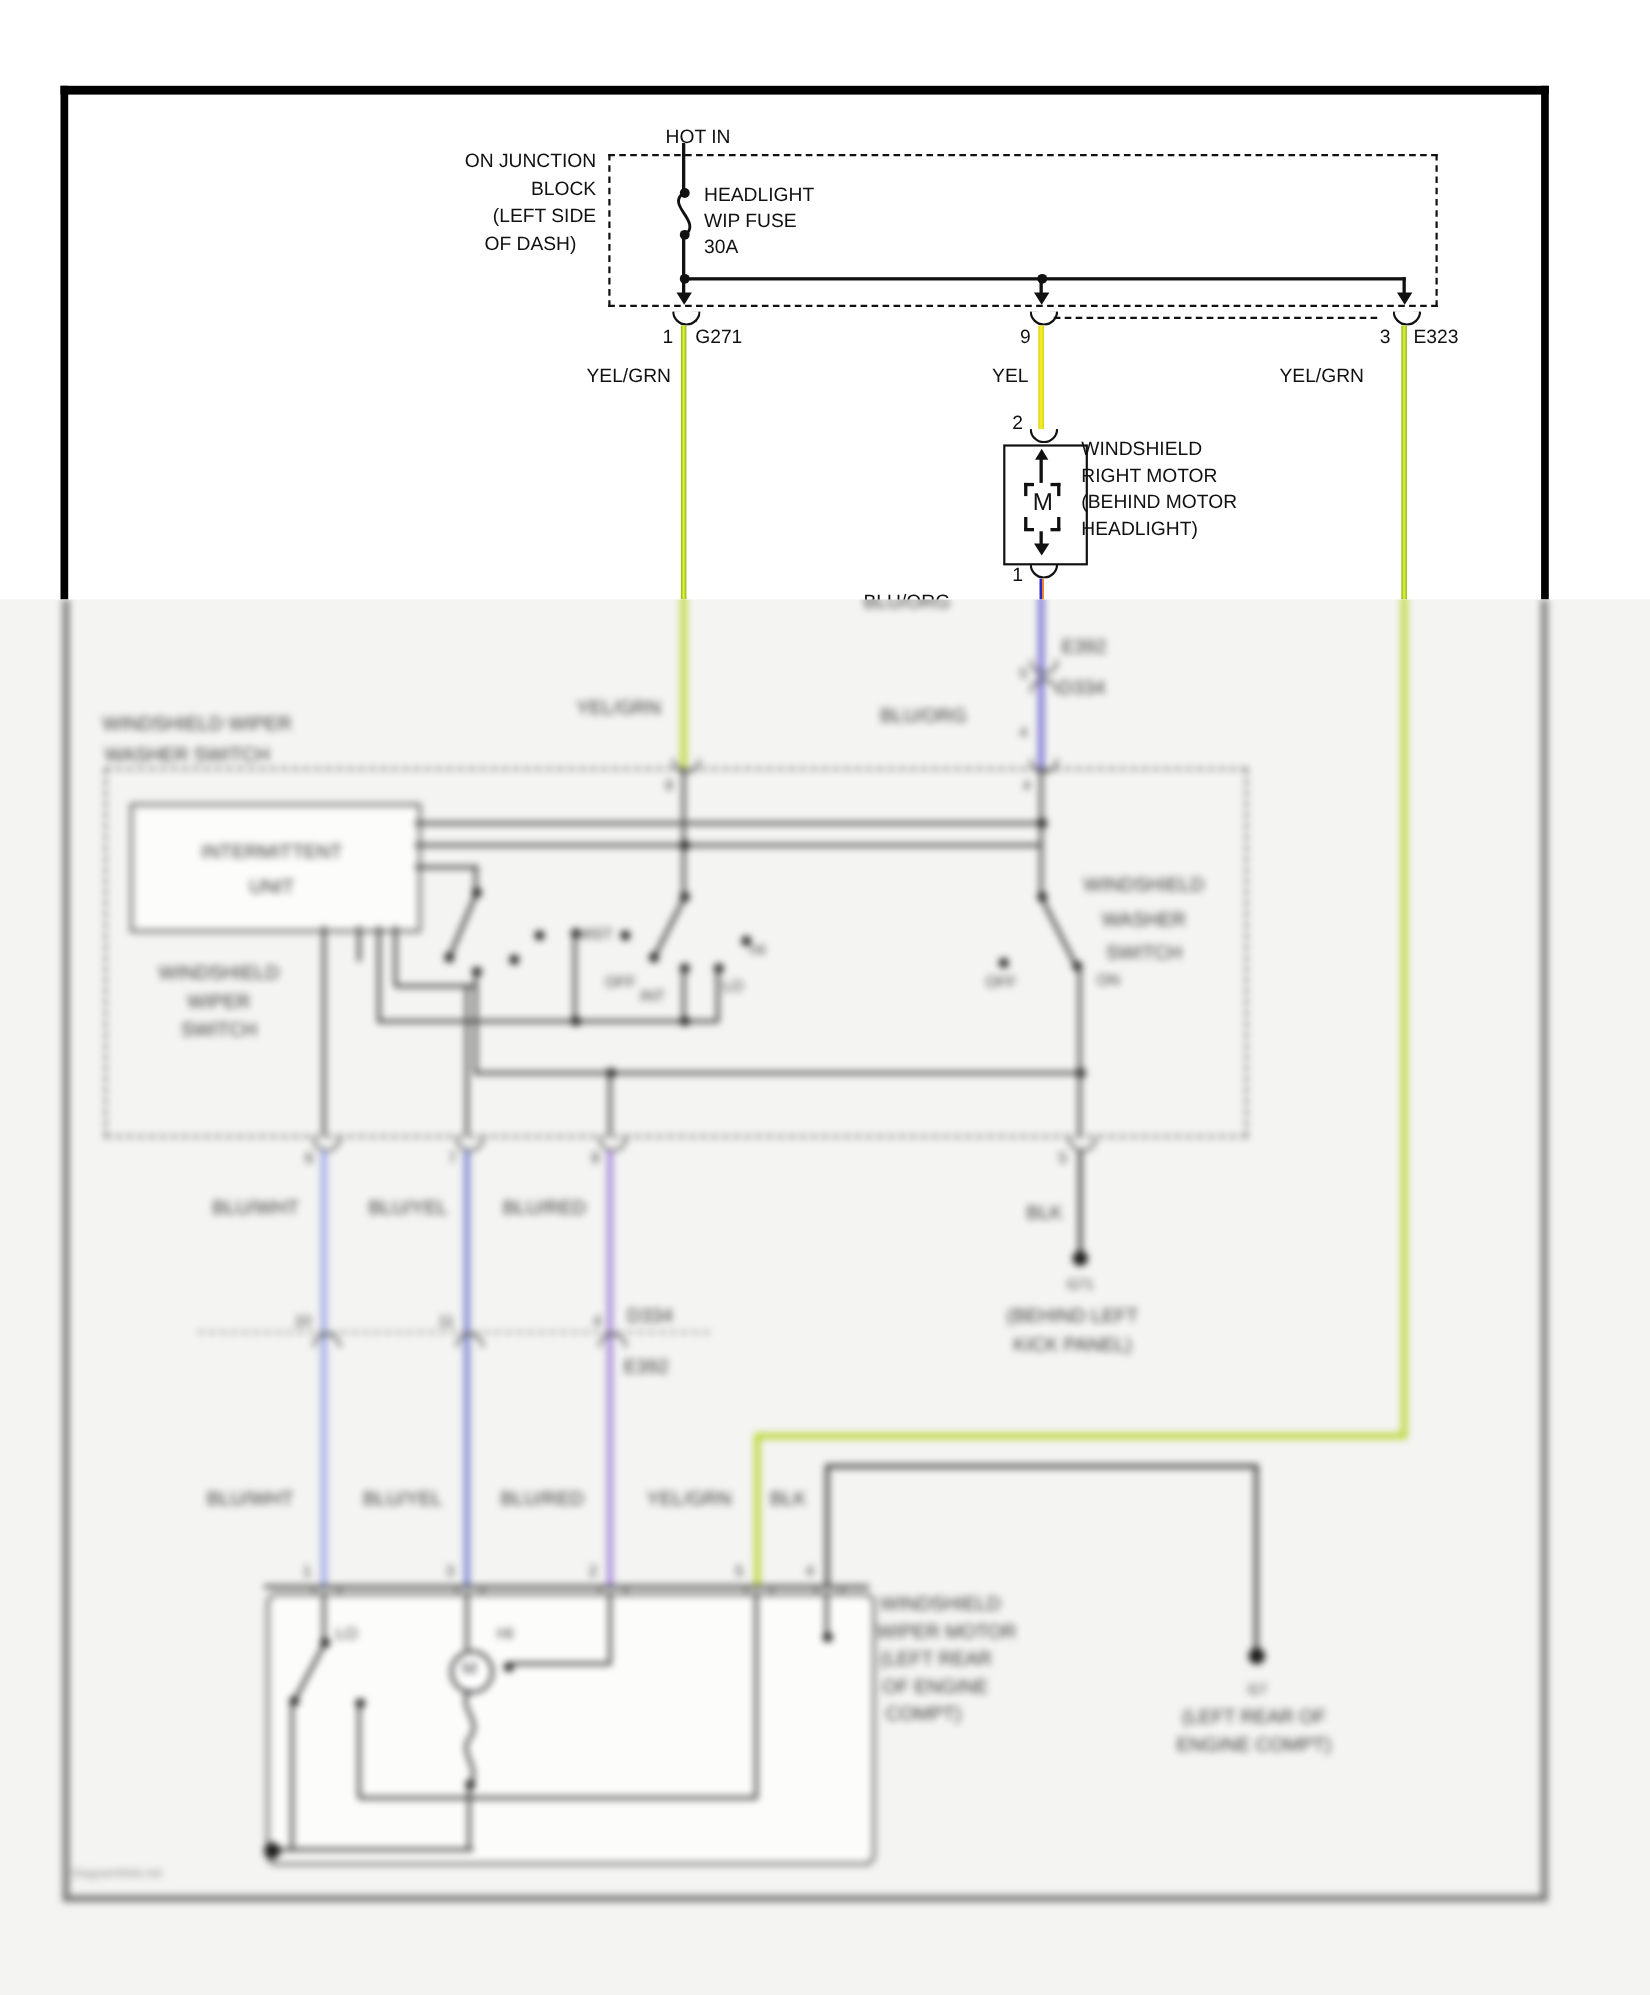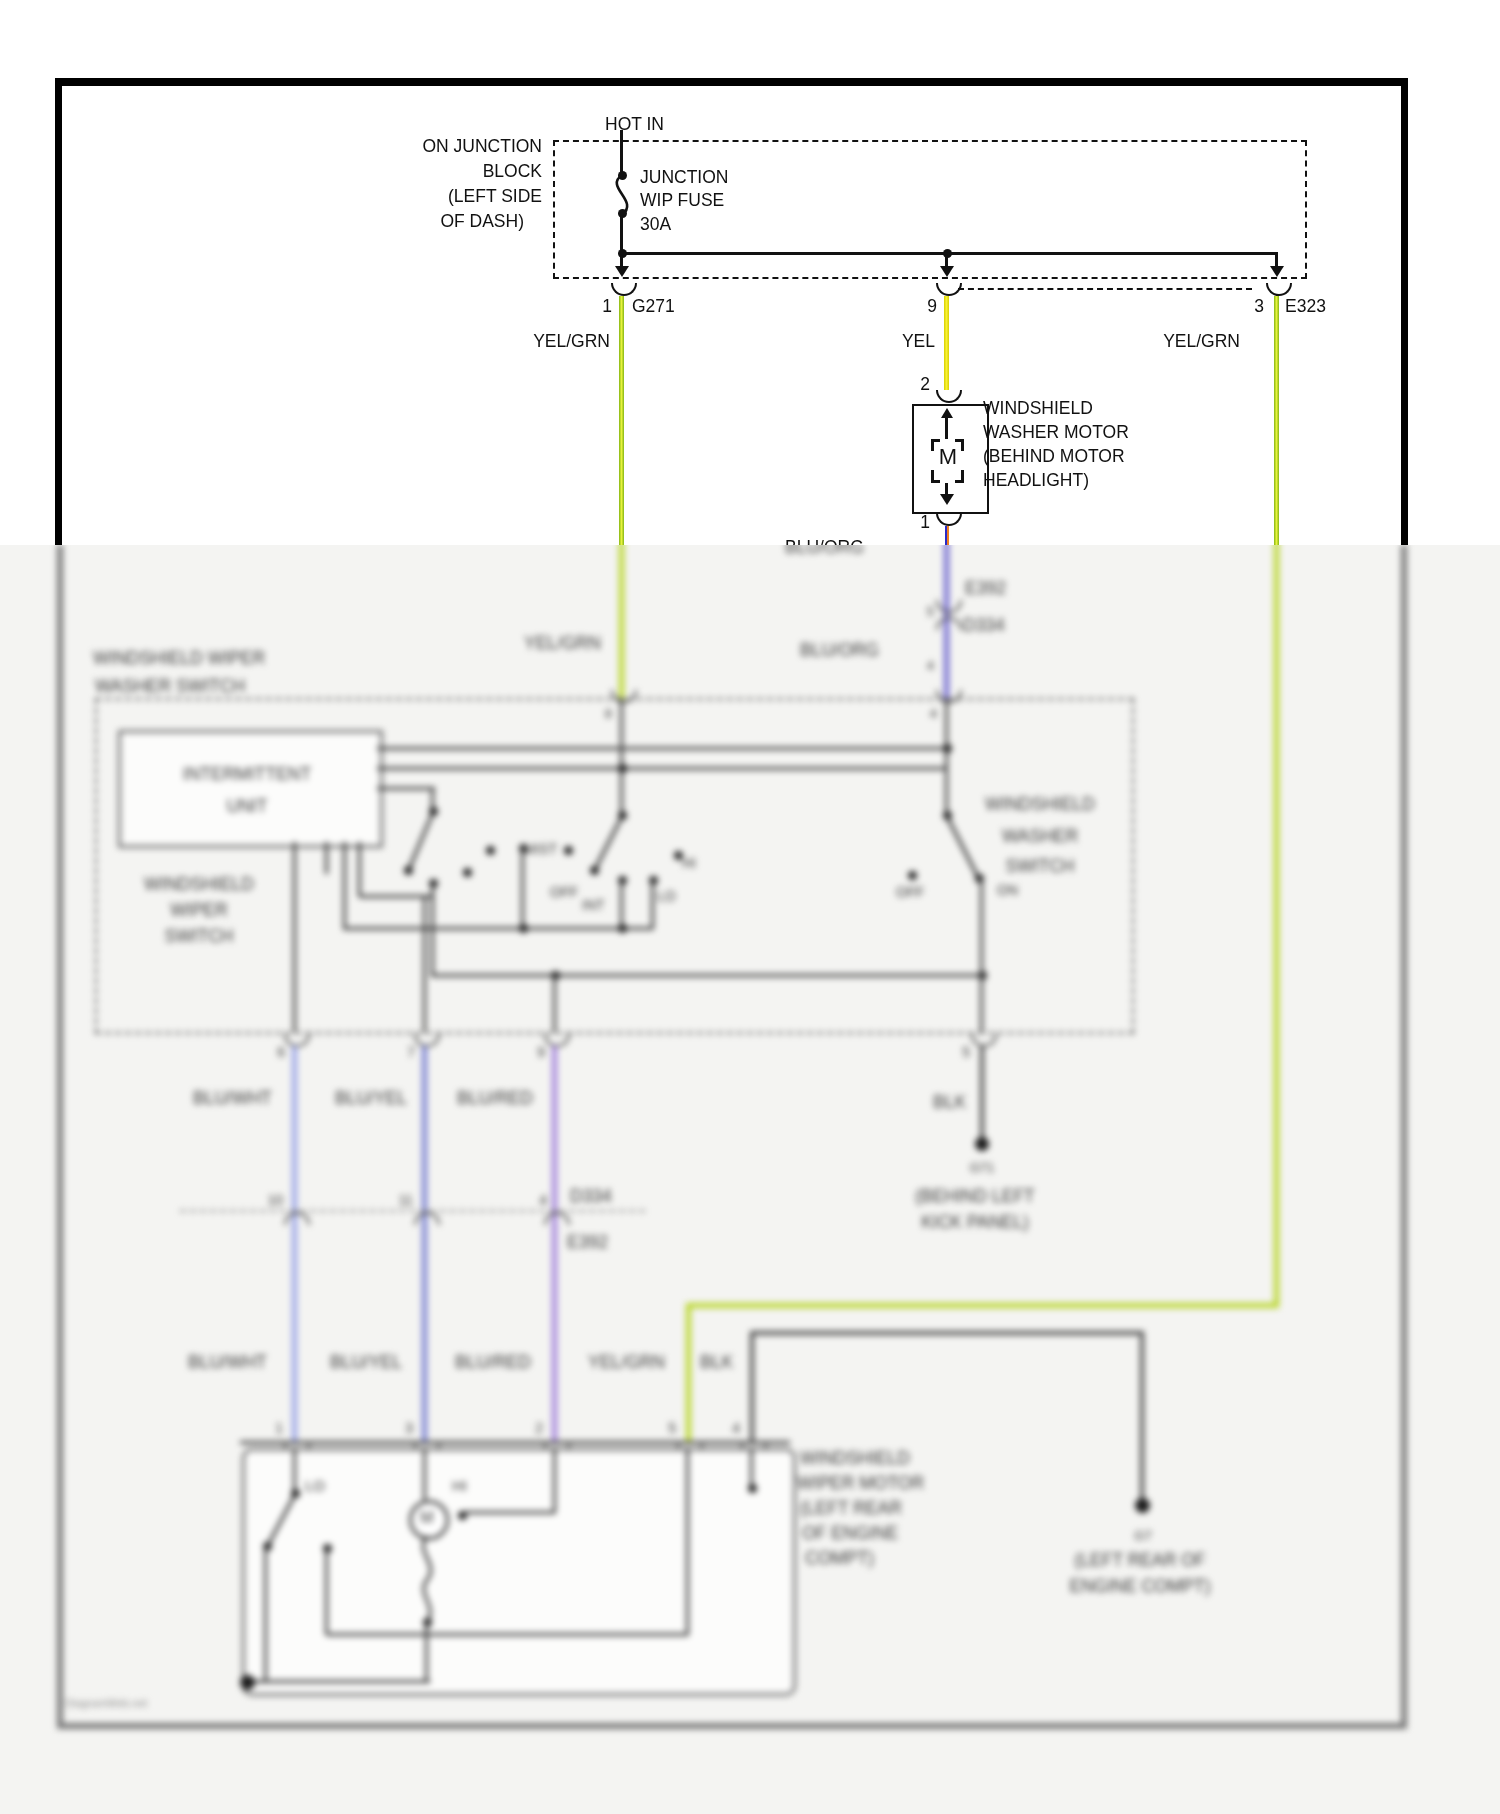--- a/index.html
+++ b/index.html
@@ -55,21 +55,21 @@
   <div class="t r" style="left:524px;top:211px">OF DASH)</div>
 
   <div class="v" style="left:620px;top:130px;height:45px"></div>
   <div class="dot" style="left:622px;top:175px"></div>
   <svg style="position:absolute;left:600px;top:173px" width="44" height="44" viewBox="0 0 44 44">
       <path d="M22,2 C4,14 40,28 22,42" stroke="#111" stroke-width="2.6" fill="none"></path>
     </svg>
   <div class="dot" style="left:622px;top:213px"></div>
   <div class="v" style="left:620px;top:213px;height:40px"></div>
   <div class="dot" style="left:622px;top:253px"></div>
-  <div class="t" style="left:640px;top:167px">JUNCTION</div>
+  <div class="t" style="left:640px;top:167px">HEADLIGHT</div>
   <div class="t" style="left:640px;top:190px">WIP FUSE</div>
   <div class="t" style="left:640px;top:214px">30A</div>
 
   <div class="h" style="left:622px;top:252px;width:656px"></div>
   <div class="dot" style="left:947px;top:253px"></div>
   <div class="v" style="left:945px;top:252px;height:16px"></div>
   <div class="v" style="left:1275px;top:252px;height:16px"></div>
   <div class="v" style="left:620px;top:253px;height:15px"></div>
   <div class="trid" style="left:622px;top:266px"></div>
   <div class="trid" style="left:947px;top:266px"></div>
@@ -103,21 +103,21 @@
   <div class="h" style="left:955px;top:439px;width:9px;height:2.5px"></div>
   <div class="v" style="left:961px;top:439px;height:12px;width:2.5px"></div>
   <div class="t c f22" style="left:948px;top:444px">M</div>
   <div class="v" style="left:931px;top:470px;height:12px;width:2.5px"></div>
   <div class="h" style="left:931px;top:480px;width:9px;height:2.5px"></div>
   <div class="v" style="left:961px;top:470px;height:12px;width:2.5px"></div>
   <div class="h" style="left:955px;top:480px;width:9px;height:2.5px"></div>
   <div class="v" style="left:945px;top:483px;height:12px"></div>
   <div class="trid" style="left:947px;top:494px"></div>
   <div class="t" style="left:983px;top:398px">WINDSHIELD</div>
-  <div class="t" style="left:983px;top:422px">WASHER MOTOR</div>
+  <div class="t" style="left:983px;top:422px">RIGHT MOTOR</div>
   <div class="t" style="left:983px;top:446px">(BEHIND MOTOR</div>
   <div class="t" style="left:983px;top:470px">HEADLIGHT)</div>
   <div class="arcu" style="left:947px;top:513px"></div>
   <div class="t r" style="left:930px;top:512px">1</div>
   <div style="position:absolute;left:945px;top:526px;width:4px;height:19px;background:linear-gradient(90deg,#2a2ac8 62%,#f07f1e 62%)"></div>
   <div class="t" style="left:785px;top:537px">BLU/ORG</div>
 
   <div class="clip">
   <div class="blur">
 

